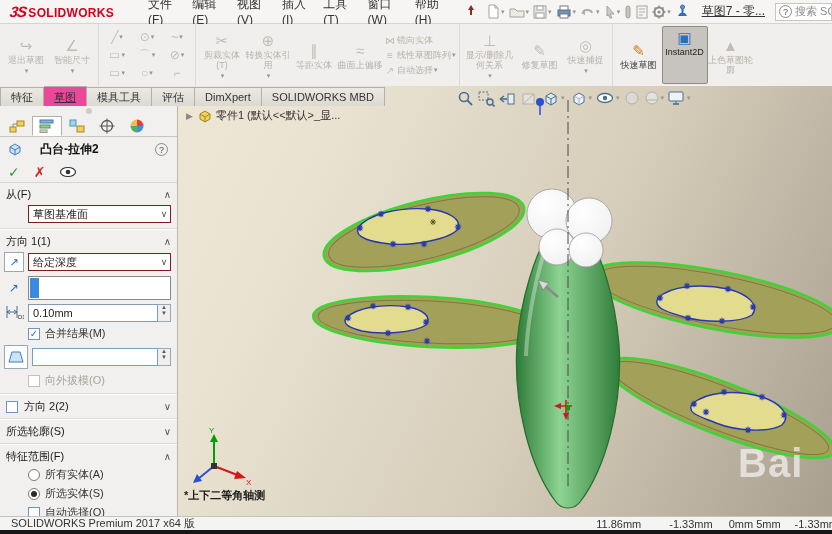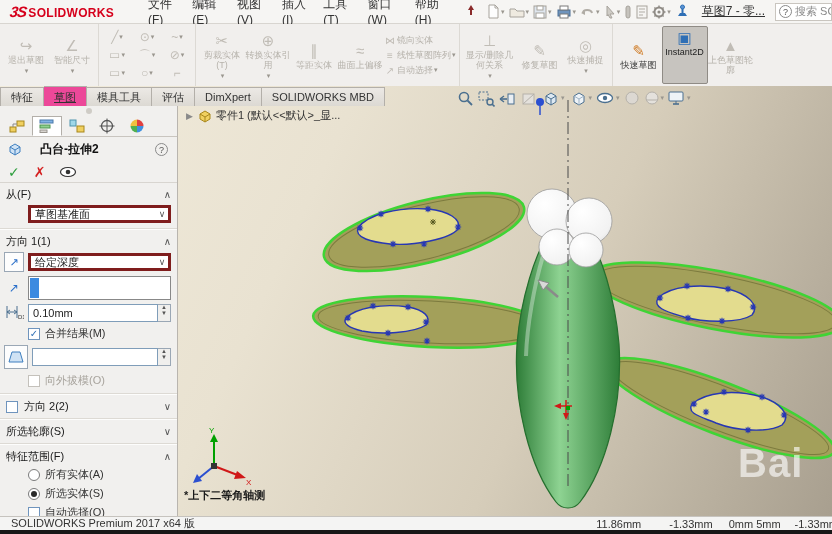--- a/index.html
+++ b/index.html
@@ -71,21 +71,21 @@
   .pm-actions { display:flex; align-items:center; height:22px; padding-left:8px; border-bottom:1px solid #d8d5d0; }
   .okx { font-size:14px; font-weight:bold; margin-right:14px; }
   .ok { color:#2e9e3e; } .cancel { color:#d42020; }
   .grp-hdr { display:flex; align-items:center; height:17px; padding:0 6px; color:#1a1a1a; margin-top:3px; }
   .grp-hdr .lbl { flex:1; }
   .chev { color:#555; font-size:10px; }
   .grp-sep { border-top:1px solid #dddad4; border-bottom:1px solid #fdfdfc; margin:3px 0 0 0; }
   .row { display:flex; align-items:center; padding:2px 6px 2px 4px; }
   .icbtn { width:20px; height:20px; border:1px solid #9aa7b5; background:#fdfdfd; display:flex; align-items:center; justify-content:center; flex:none; margin-right:4px; }
   .icplain { width:20px; flex:none; text-align:center; margin-right:4px; color:#2b6fc9; font-size:12px; }
-  .combo { flex:1; height:18px; background:#fff; border:3px solid #7f1d1d; display:flex; align-items:center; padding-left:4px;gap:32px; }
+  .combo { flex:1; height:18px; background:#fff; border:1px solid #7f1d1d; display:flex; align-items:center; padding-left:4px;gap:32px; }
   .combo .v { flex:1; font-size:11px; color:#222; }
   .combo .ar { width:12px; color:#555; font-size:9px; text-align:center; }
   .bigfield { flex:1; height:24px; background:#fff; border:1px solid #888; position:relative; }
   .caret-blue { position:absolute; left:1px; top:1px; width:9px; height:20px; background:#3c8ae0; }
   .nfield { flex:1; height:18px; background:#fff; border:1px solid #7f9db9; font-size:11px; display:flex; align-items:center; padding-left:4px; color:#222; }
   .spin { width:13px; height:18px; border:1px solid #9aa7b5; border-left:none; background:#f0efed; display:flex; flex-direction:column; align-items:center; justify-content:center; line-height:0; }
   .spin span { font-size:6px; color:#555; height:6px; }
   .cb { width:12px; height:12px; border:1px solid #6f94bd; background:#fff; flex:none; margin-right:5px; font-size:10px; line-height:10px; text-align:center; color:#2f6fb5; font-weight:bold; }
   .cb.off { color:transparent; }
   .cb.dis { border-color:#c4c1bb; }

